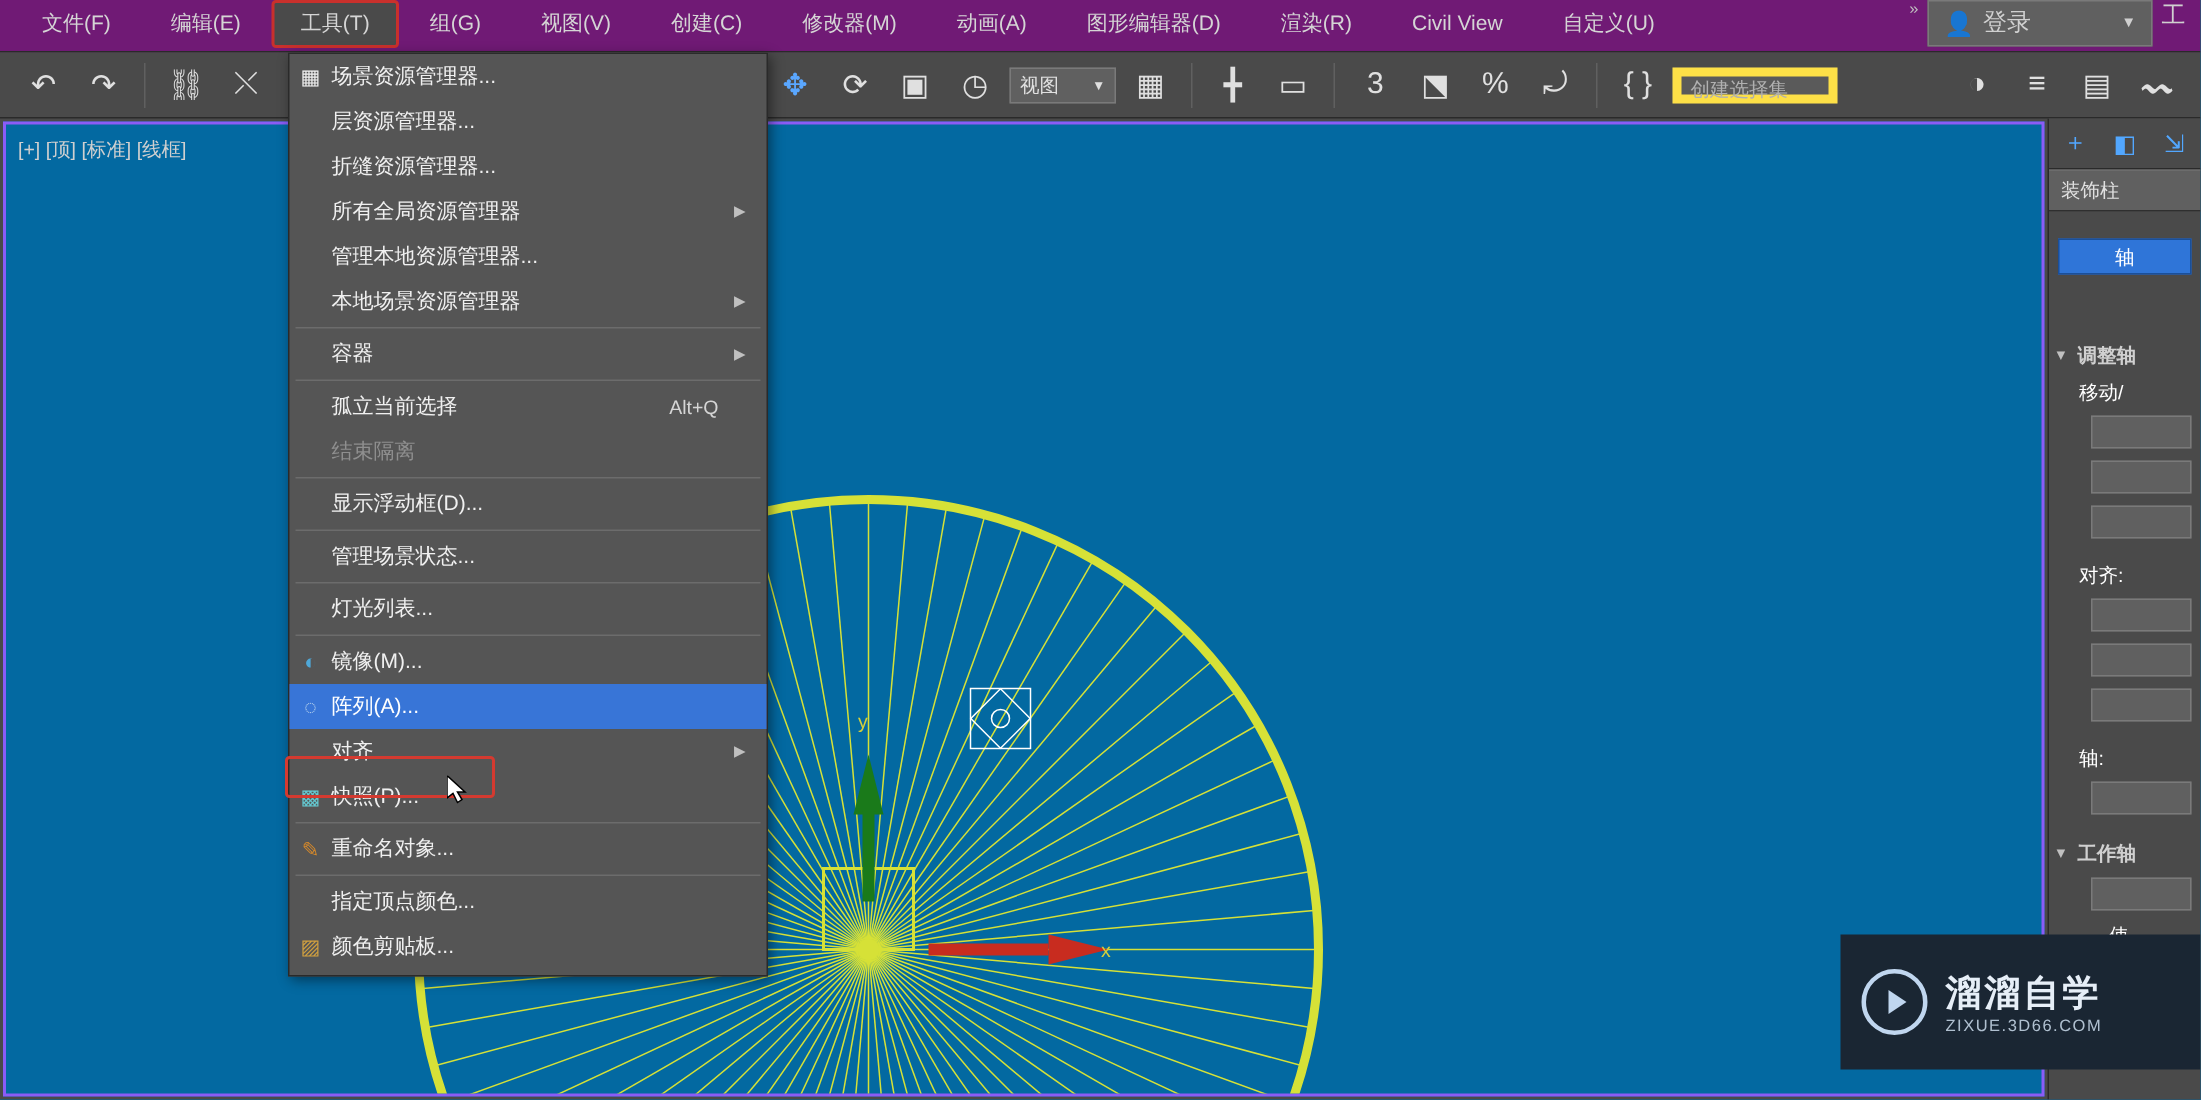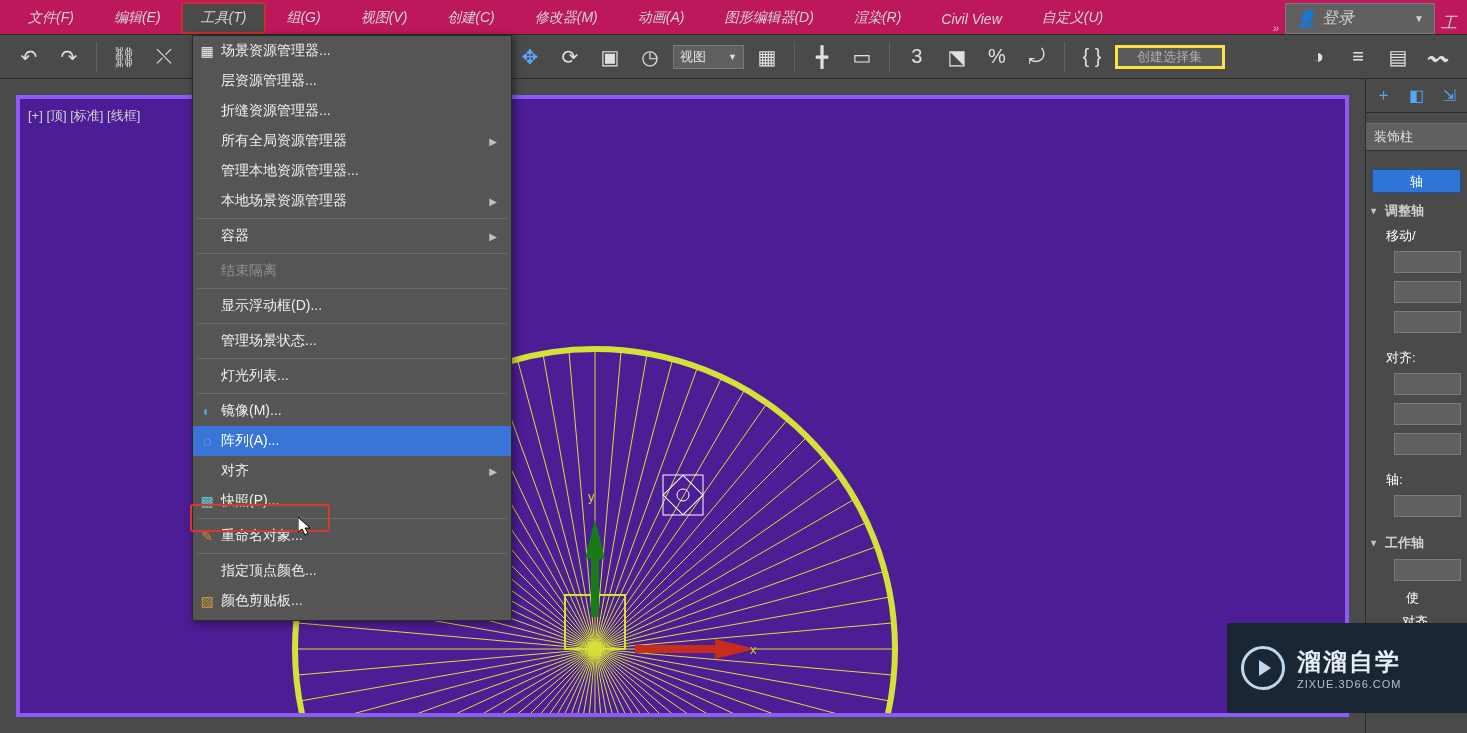--- a/index.html
+++ b/index.html
@@ -9,27 +9,26 @@
     color: #d0d0d0;
     width: 1467px;
     height: 733px;
     overflow: hidden;
     position: relative;
   }
 
   
   .menu-bar {
     height: 35px;
-    background: #be185d;
-    display: flex;
-    align-items: flex-end;
+    background: #701a75;
+    display: flex;
+    align-items: flex-start;
     padding: 0 8px;
     gap: 0;
     border-bottom: 1px solid #2a2a2a;
-    font-style: italic;
   }
   .menu-item {
     padding: 7px 20px;
     font-size: 14px;
     cursor: pointer;
     color: #d5d5d5;
   }
   .menu-item.active {
     background: #4a4a4a;
     border: 2px solid #c9302c;
@@ -84,40 +83,40 @@
     height: 24px;
     padding: 0 6px;
     min-width: 60px;
     display: flex;
     align-items: center;
     justify-content: space-between;
     gap: 22px;
   }
   .tool-text-input {
     background: #5a5a5a;
-    border: 3px solid #fde047;
+    border: 6px solid #fde047;
     color: #b0b0b0;
     font-size: 13px;
     height: 24px;
-    padding: 0 19px;
+    padding: 0 6px;
     min-width: 110px;
   }
 
   
   .main {
     display: flex;
     height: calc(733px - 35px - 44px);
   }
   .viewport {
     flex: 1;
-    background: #4c1d95;
+    background: #0369a1;
     position: relative;
     overflow: hidden;
-    border: 4px solid #8b5cf6;
-    margin: 16px;
+    border: 2px solid #8b5cf6;
+    margin: 2px;
   }
   .viewport-label {
     position: absolute;
     top: 8px;
     left: 8px;
     font-size: 13px;
     color: #d0d0d0;
     z-index: 5;
   }
 
@@ -209,39 +208,39 @@
   }
   .rp-header {
     background: #606060;
     color: #e0e0e0;
     height: 28px;
     display: flex;
     align-items: center;
     padding: 0 8px;
     border-top: 1px solid #6c6c6c;
     border-bottom: 1px solid #2f2f2f;
-    margin-top: 10px;
   }
   .rp-button {
     background: #2f75d8;
     color: #fff;
     text-align: center;
     height: 24px;
     line-height: 24px;
     margin: 6px 6px;
     font-size: 13px;
     border: 1px solid #1a4f99;
   }
   .rp-section-title {
     display: flex;
     align-items: center;
     gap: 4px;
     height: 24px;
     padding: 0 6px;
     font-weight: bold;
+    margin-top: 36px;
   }
   .rp-section-title::before {
     content: "▸";
     transform: rotate(90deg);
     display:inline-block;
     font-size: 10px;
     color: #c0c0c0;
     margin-right: 4px;
   }
   .rp-sub-label {
@@ -565,20 +564,24 @@
   <div class="dm-item">
     <span>本地场景资源管理器</span>
     <span class="dm-arrow">▶</span>
   </div>
   <div class="dm-sep"></div>
   <div class="dm-item">
     <span>容器</span>
     <span class="dm-arrow">▶</span>
   </div>
   <div class="dm-sep"></div>
+  <div class="dm-item">
+    <span>孤立当前选择</span>
+    <span class="dm-shortcut">Alt+Q</span>
+  </div>
   <div class="dm-item disabled">
     <span>结束隔离</span>
   </div>
   <div class="dm-sep"></div>
   <div class="dm-item">
     <span>显示浮动框(D)...</span>
   </div>
   <div class="dm-sep"></div>
   <div class="dm-item">
     <span>管理场景状态...</span>

